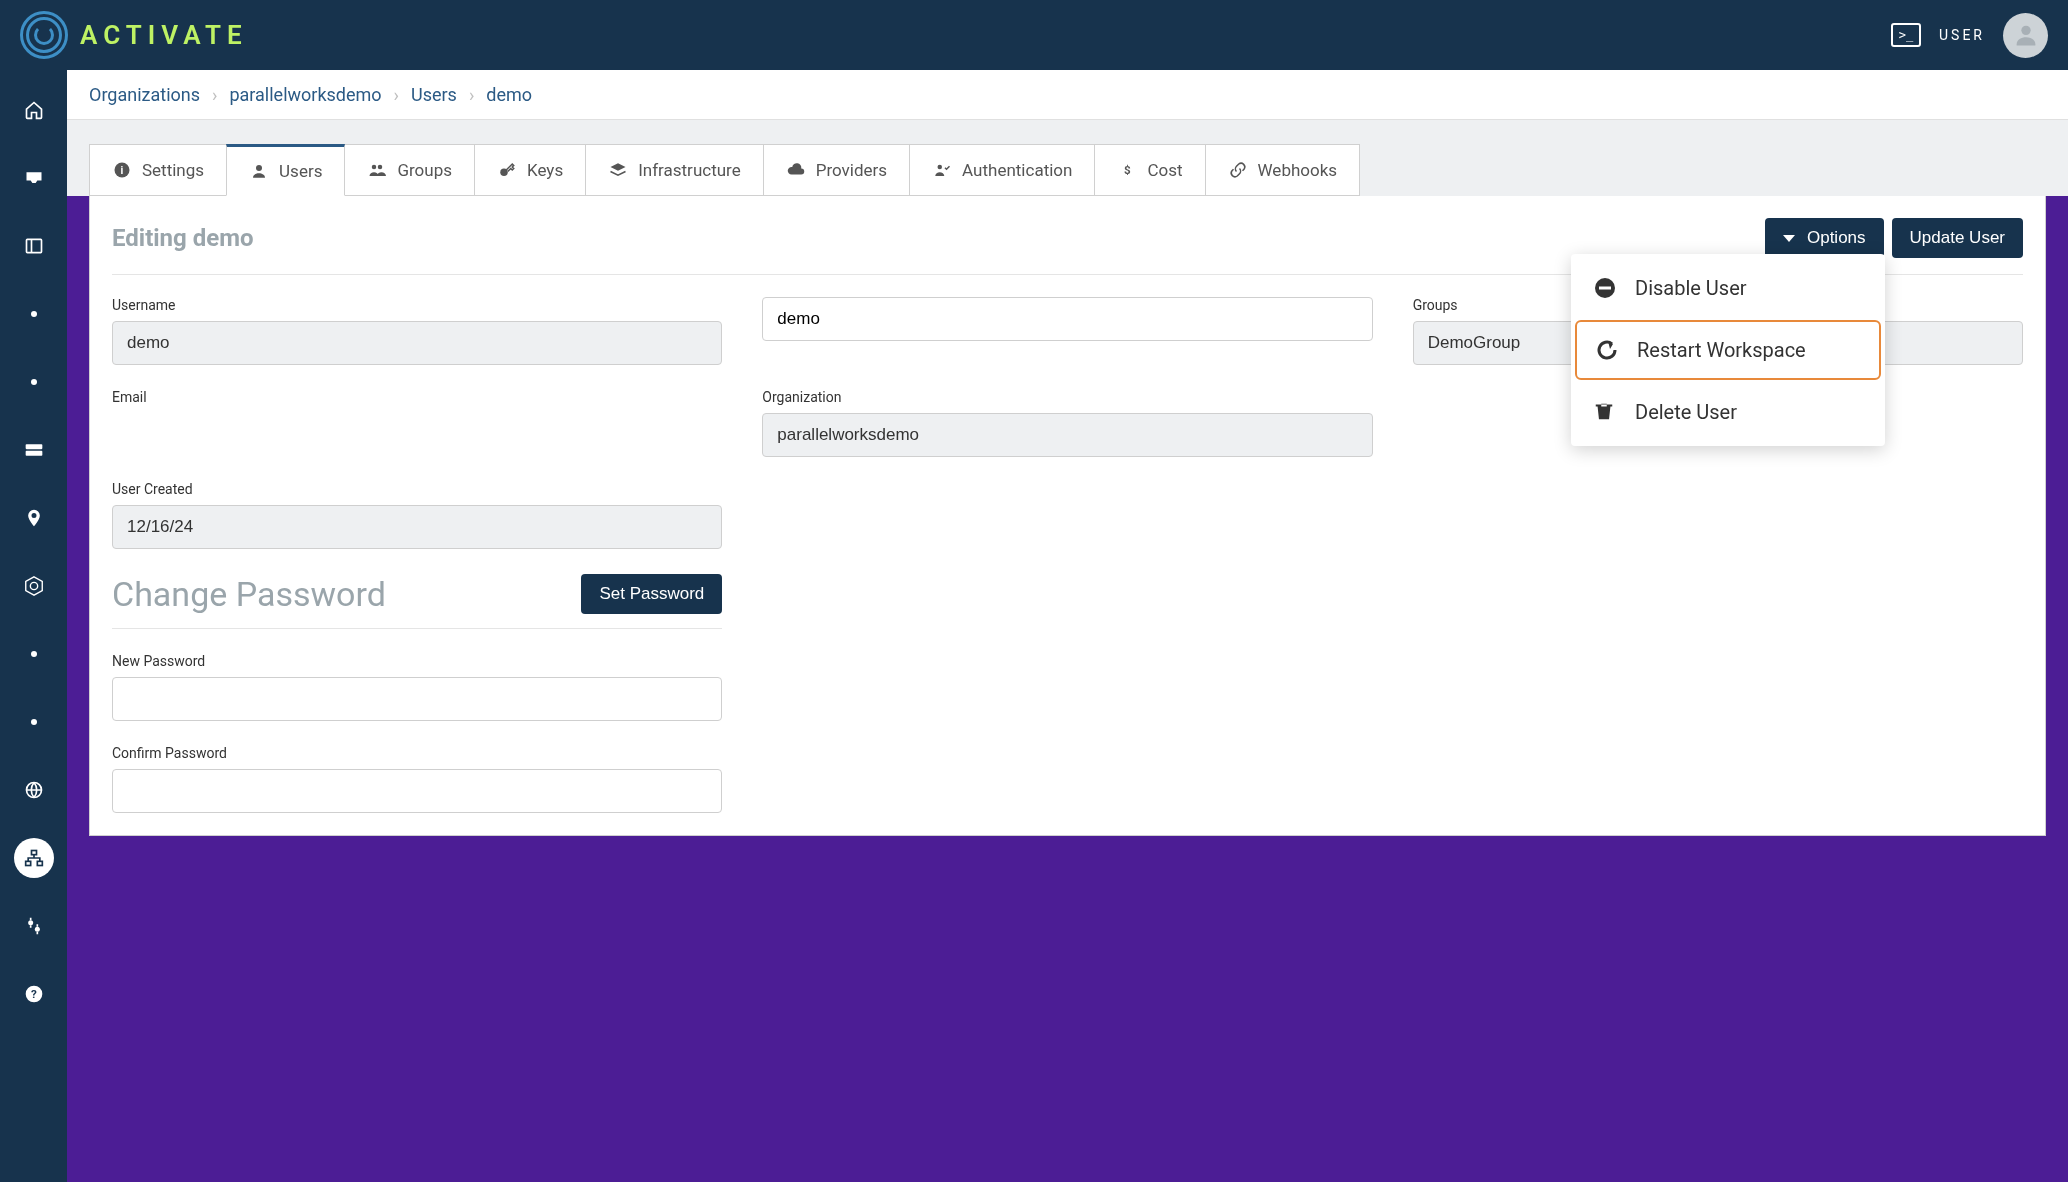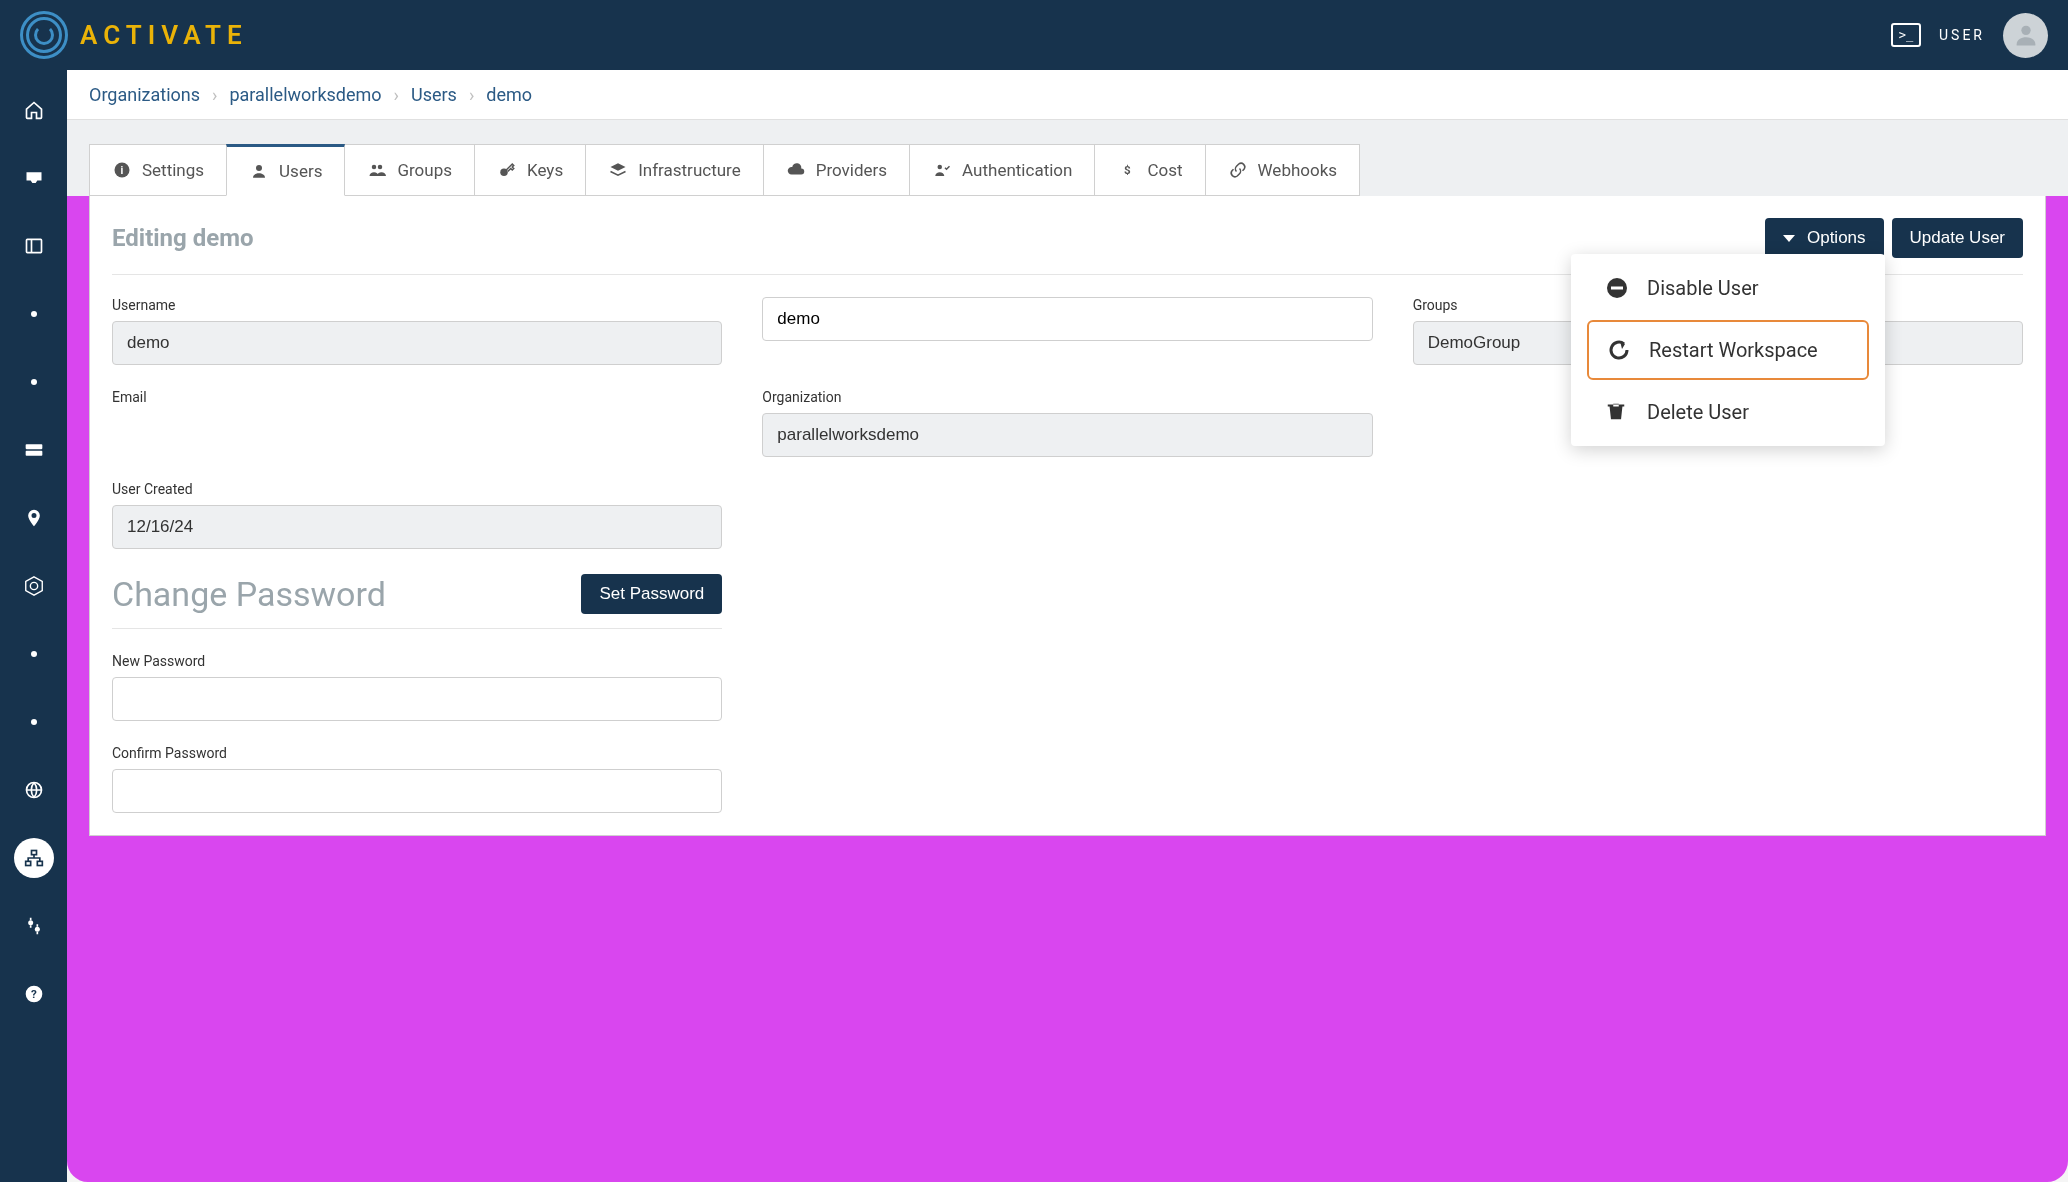--- a/index.html
+++ b/index.html
@@ -36,21 +36,21 @@
       position: absolute;
     }
     .logo-swirl::after {
       content: '';
       width: 14px; height: 14px;
       border: 3px solid #3d8fc6;
       border-top-color: transparent;
       border-radius: 50%;
       position: absolute;
     }
-    .logo-text { color: #eab308; font-size: 26px; font-weight: 600; letter-spacing: 6px; }
+    .logo-text { color: #bef264; font-size: 26px; font-weight: 600; letter-spacing: 6px; }
     .header-right { display: flex; align-items: center; gap: 18px; }
     .terminal-icon {
       width: 30px; height: 24px;
       border: 2px solid white;
       border-radius: 3px;
       display: flex; align-items: center; justify-content: center;
       color: white; font-size: 12px; font-family: monospace;
     }
     .user-label { color: white; font-size: 14px; letter-spacing: 3px; }
     .avatar {
@@ -75,21 +75,21 @@
     .side-item {
       width: 40px; height: 40px;
       display: flex; align-items: center; justify-content: center;
       color: white; font-size: 18px;
       border-radius: 50%;
       cursor: pointer;
     }
     .side-item.active { background: white; color: #17334d; }
     .side-dot { width: 6px; height: 6px; background: white; border-radius: 50%; }
 
-    .main { flex: 1; background: #d946ef; border-radius: 21px; }
+    .main { flex: 1; background: #4c1d95; }
 
     
     .crumb-bar {
       background: white;
       border-bottom: 1px solid #e0e0e0;
       padding: 14px 22px;
       display: flex; align-items: center; gap: 6px;
       font-size: 18px;
     }
     .crumb { color: #2b5a85; cursor: pointer; }
@@ -187,21 +187,21 @@
     
     .dropdown {
       position: absolute;
       right: 160px;
       top: 58px;
       width: 314px;
       background: white;
       box-shadow: 0 4px 18px rgba(0,0,0,0.18);
       border-radius: 4px;
       z-index: 50;
-      padding: 4px 12px;
+      padding: 4px 0;
     }
     .dd-item {
       display: flex; align-items: center; gap: 18px;
       padding: 18px 22px;
       font-size: 20px;
       cursor: pointer;
     }
     .dd-item.highlight {
       border: 2px solid #e8893a;
       border-radius: 6px;

